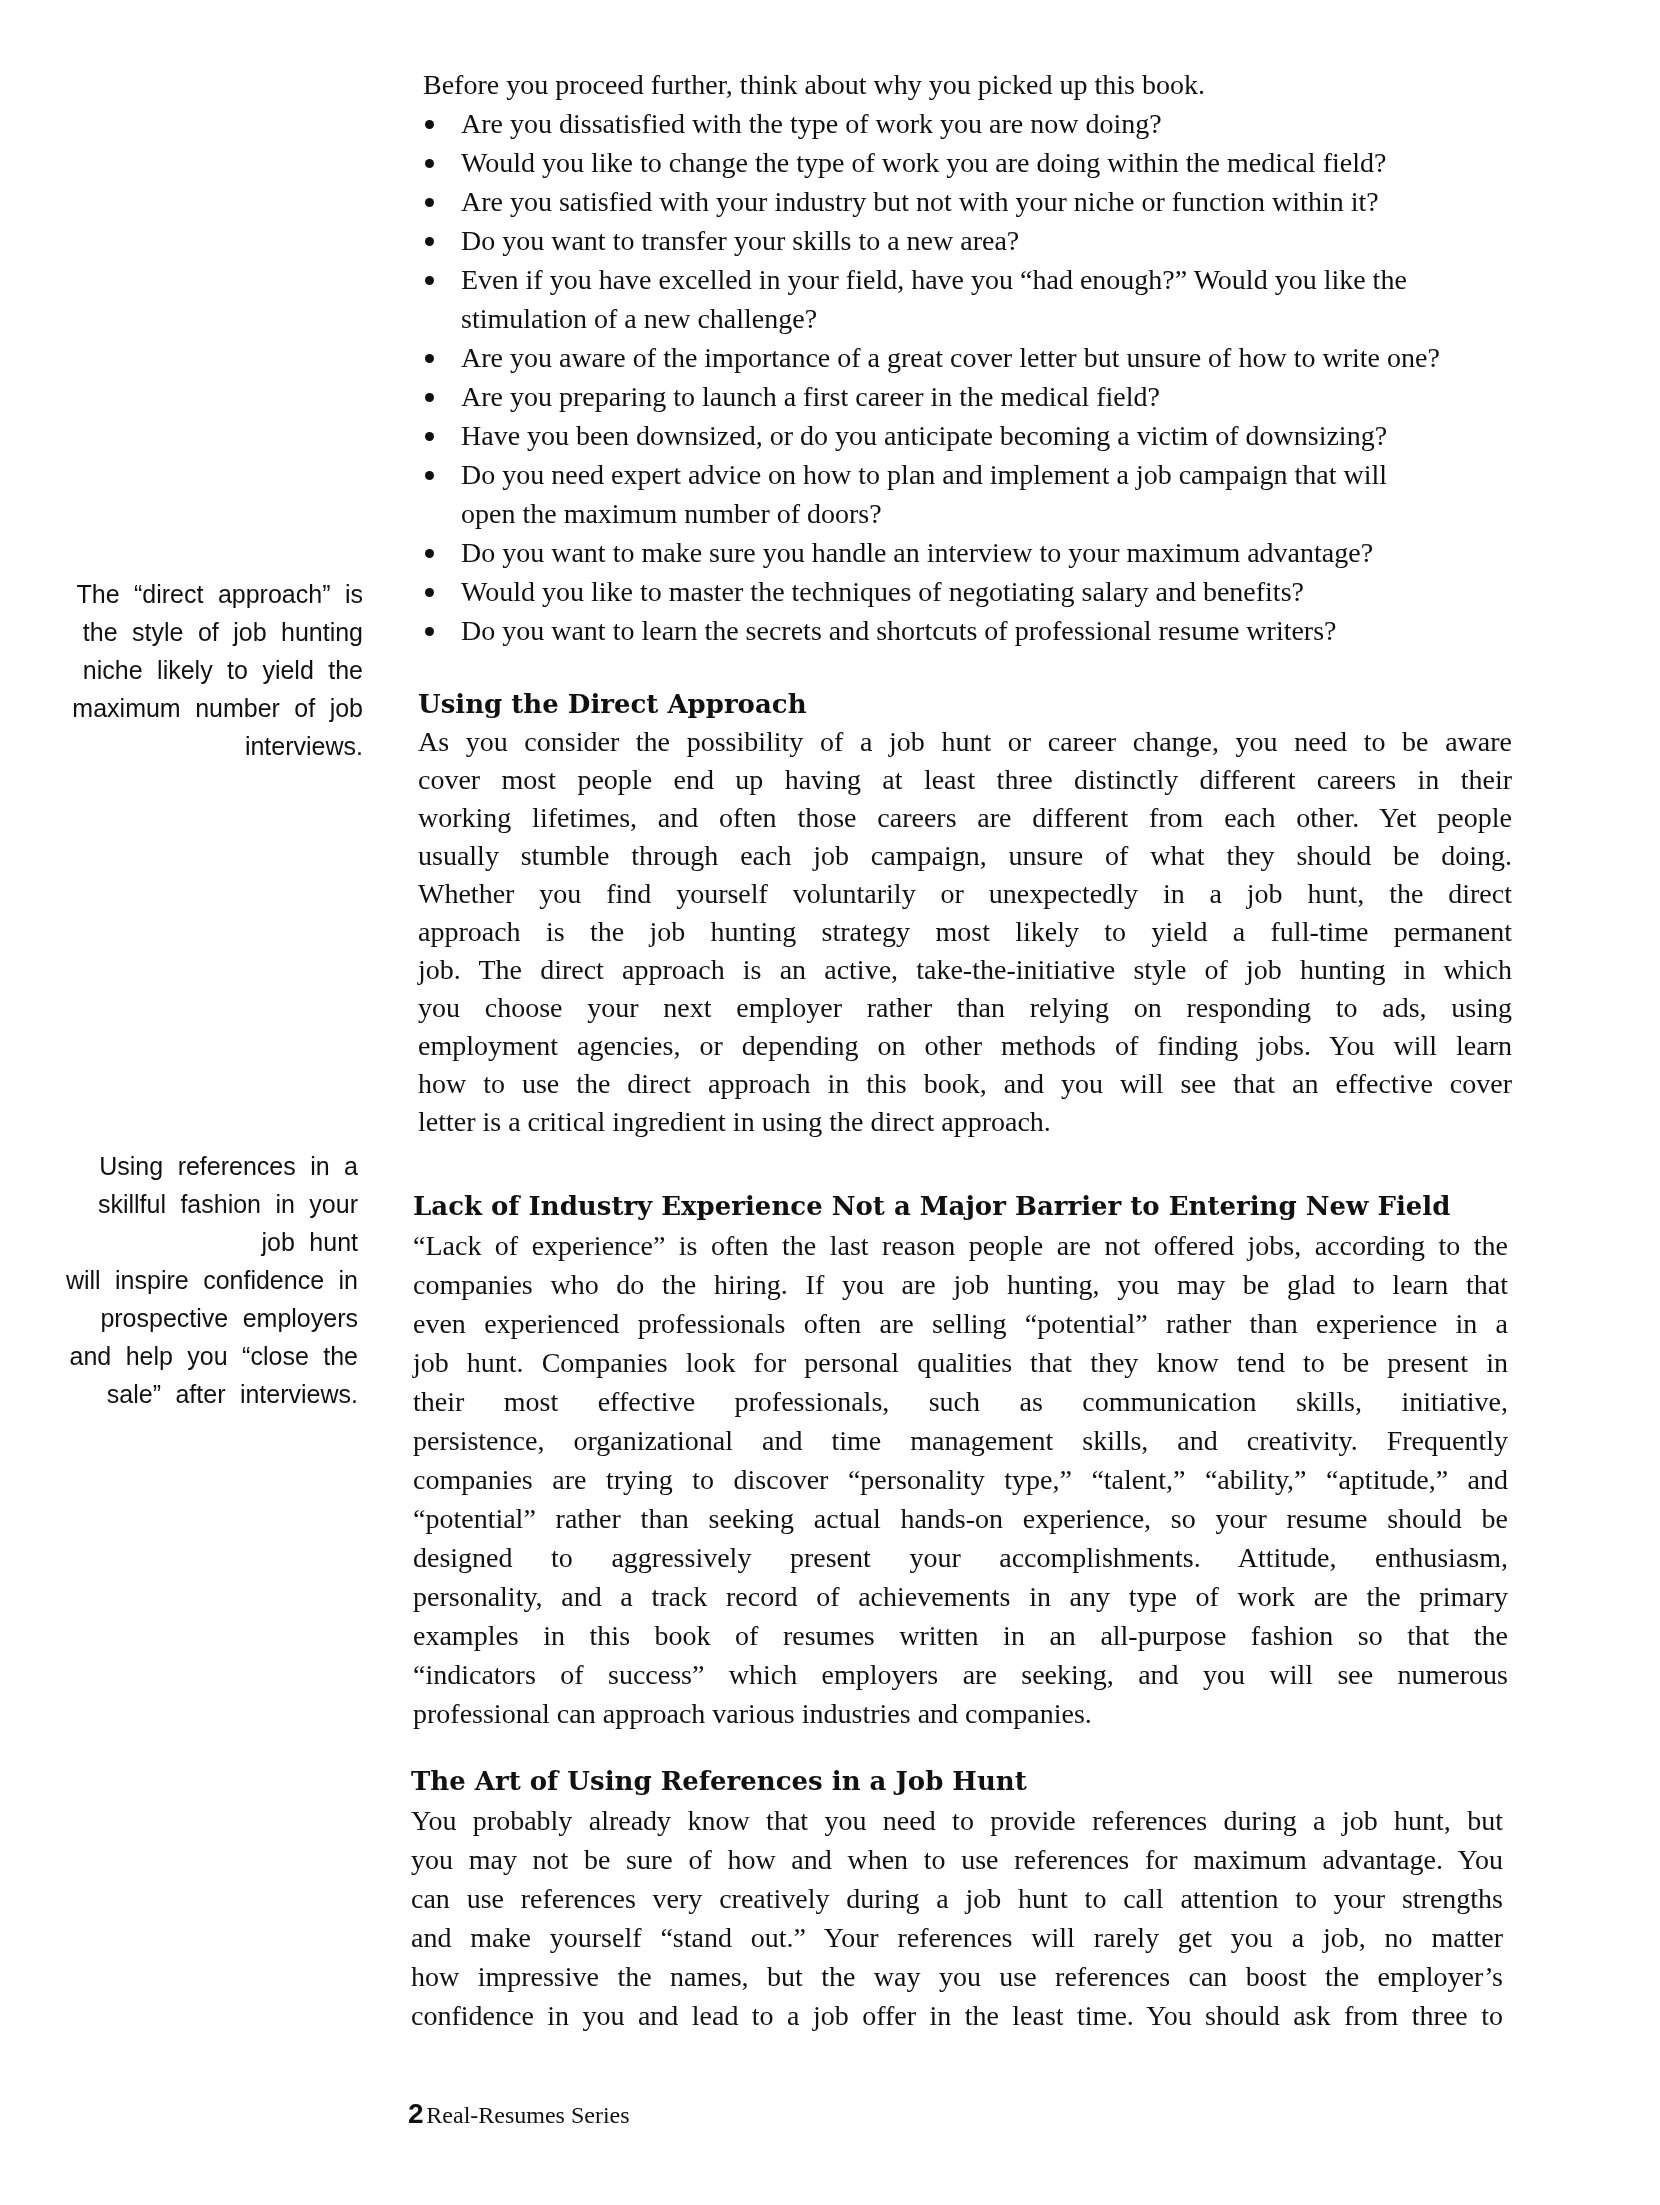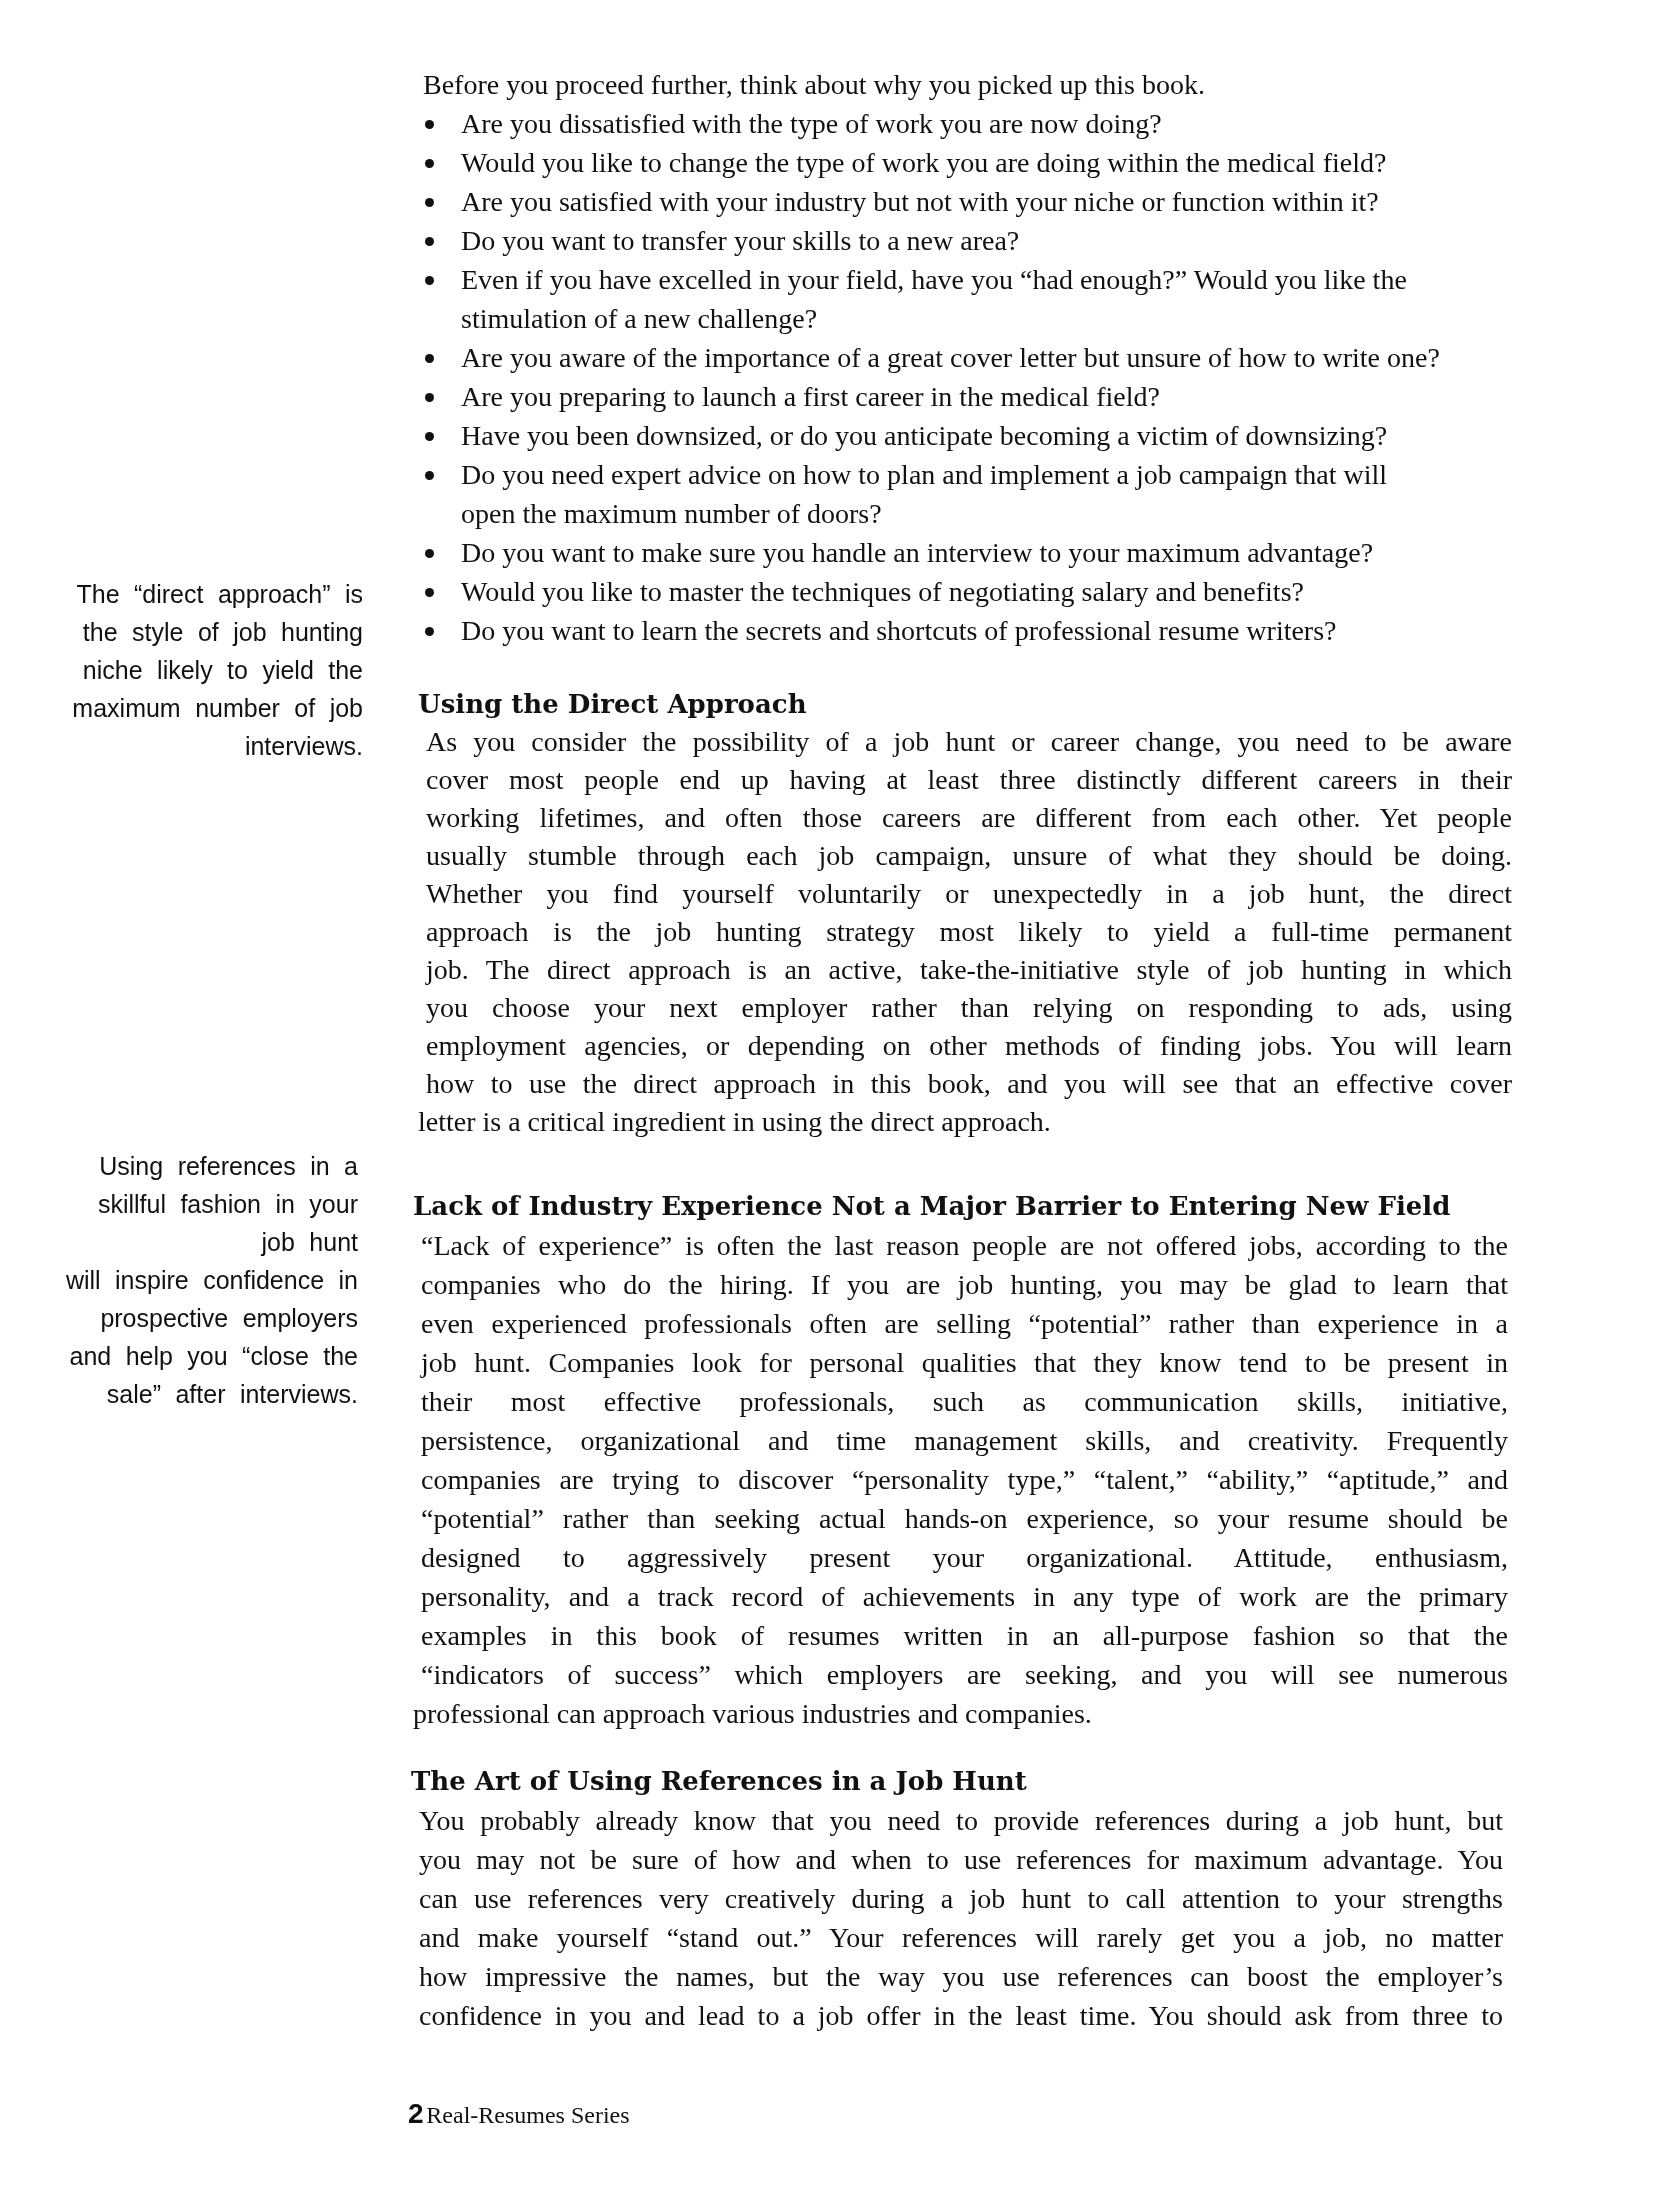--- a/index.html
+++ b/index.html
@@ -17,21 +17,20 @@
     .line {
       display: block;
       height: var(--lh);
       line-height: var(--lh);
       white-space: nowrap;
     }
     .just {
       text-align: justify;
       text-align-last: justify;
       text-justify: inter-word;
-      margin-left: 8px;
     }
     .heading {
       font-family: "DejaVu Serif", serif;
       font-weight: bold;
       font-size: 26px;
     }
     
     .q { position: relative; padding-left: 38px; }
     .dot {
       position: absolute;
@@ -157,21 +156,21 @@
   <div class="block serif" style="left:413px; top:1187px; width:1095px; --lh:39px;">
     <div class="line heading">Lack of Industry Experience Not a Major Barrier to Entering New Field</div>
     <div class="line just">“Lack of experience” is often the last reason people are not offered jobs, according to the</div>
     <div class="line just">companies who do the hiring. If you are job hunting, you may be glad to learn that</div>
     <div class="line just">even experienced professionals often are selling “potential” rather than experience in a</div>
     <div class="line just">job hunt. Companies look for personal qualities that they know tend to be present in</div>
     <div class="line just">their most effective professionals, such as communication skills, initiative,</div>
     <div class="line just">persistence, organizational and time management skills, and creativity. Frequently</div>
     <div class="line just">companies are trying to discover “personality type,” “talent,” “ability,” “aptitude,” and</div>
     <div class="line just">“potential” rather than seeking actual hands-on experience, so your resume should be</div>
-    <div class="line just">designed to aggressively present your organizational. Attitude, enthusiasm,</div>
+    <div class="line just">designed to aggressively present your accomplishments. Attitude, enthusiasm,</div>
     <div class="line just">personality, and a track record of achievements in any type of work are the primary</div>
     <div class="line just">examples in this book of resumes written in an all-purpose fashion so that the</div>
     <div class="line just">“indicators of success” which employers are seeking, and you will see numerous</div>
     <div class="line">professional can approach various industries and companies.</div>
   </div>
 
   <div class="block serif" style="left:411px; top:1762px; width:1092px; --lh:39px;">
     <div class="line heading">The Art of Using References in a Job Hunt</div>
     <div class="line just">You probably already know that you need to provide references during a job hunt, but</div>
     <div class="line just">you may not be sure of how and when to use references for maximum advantage. You</div>

